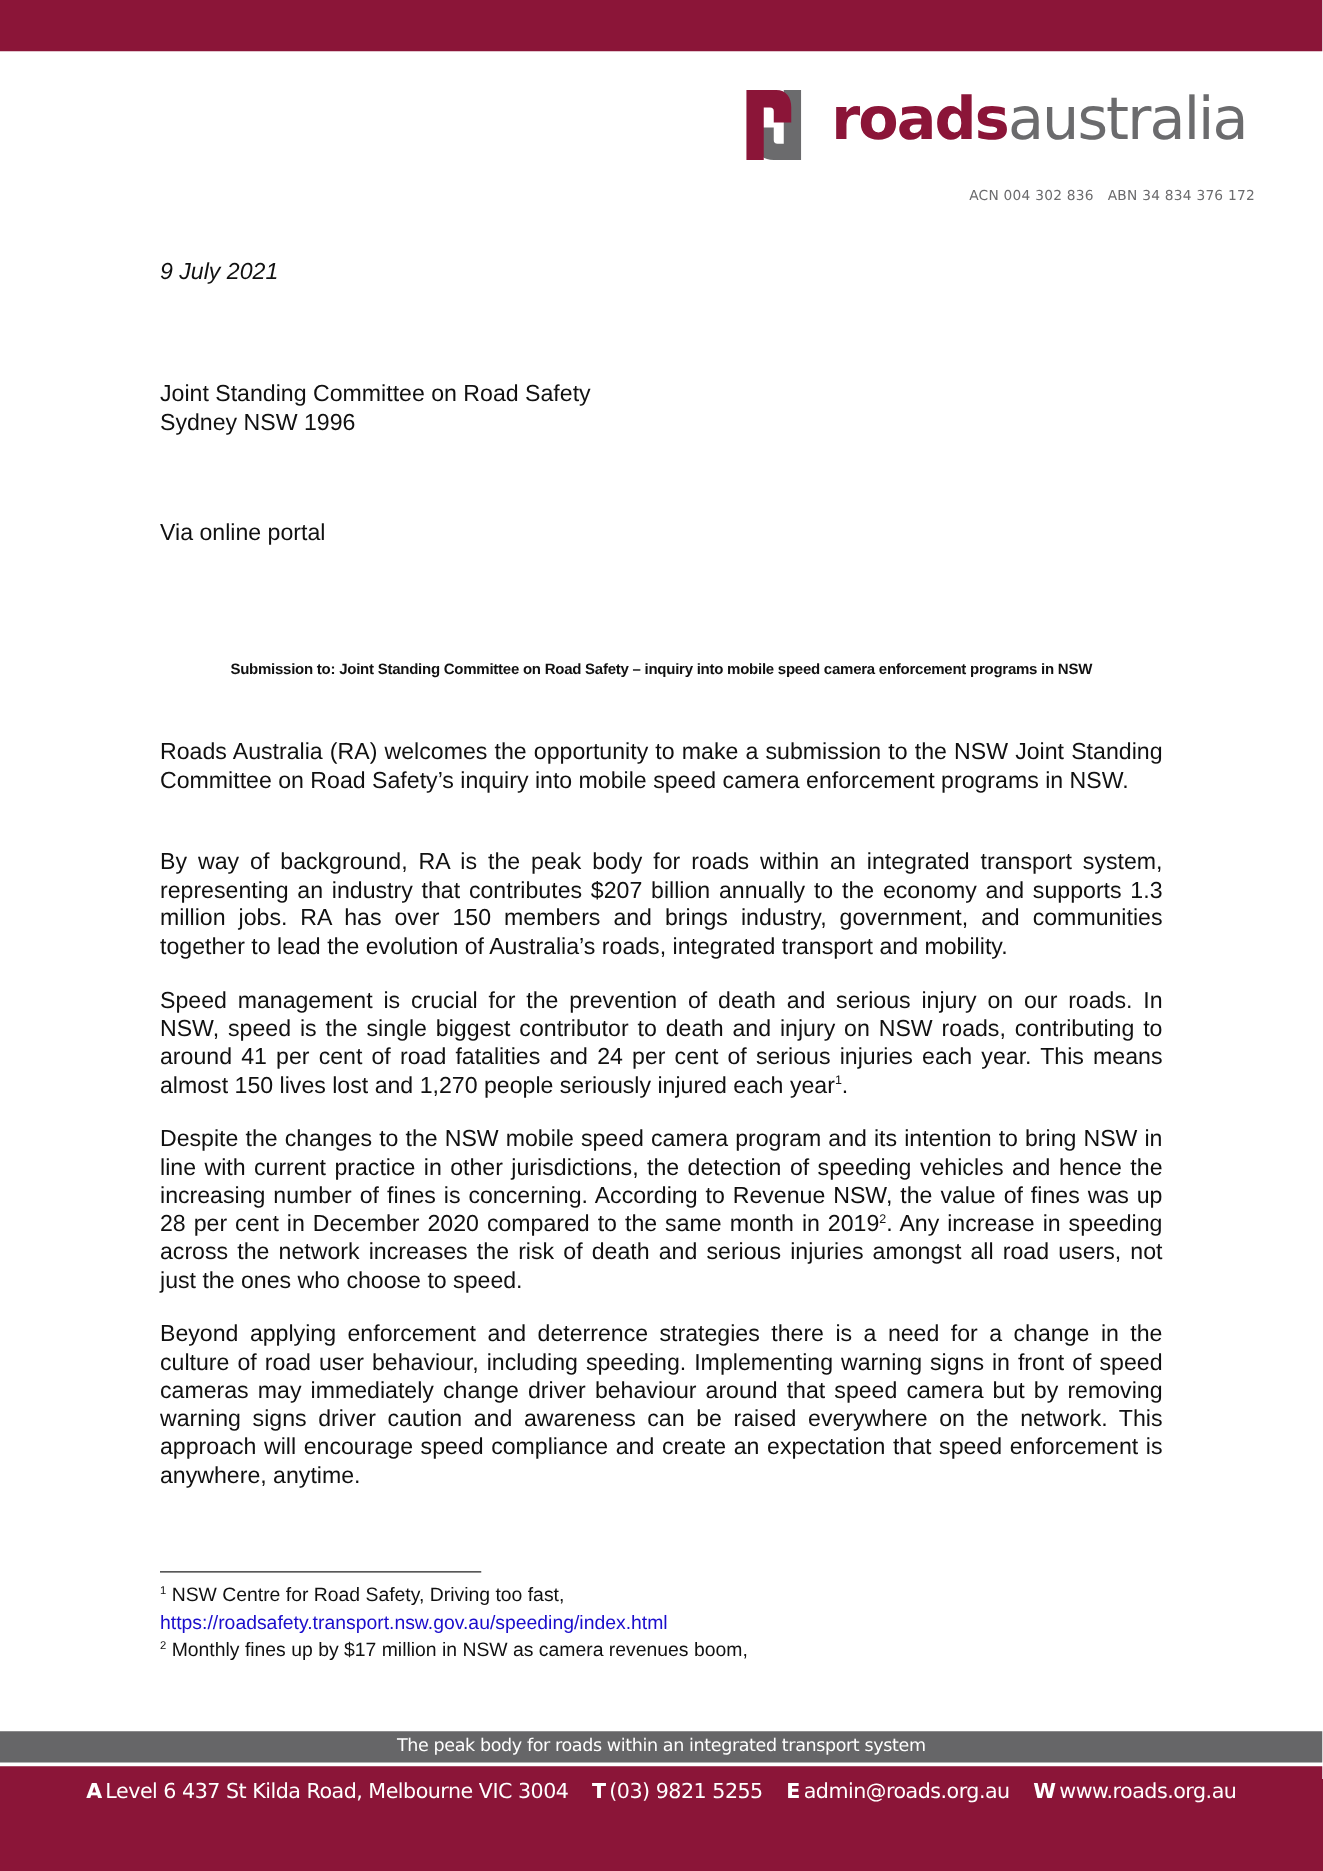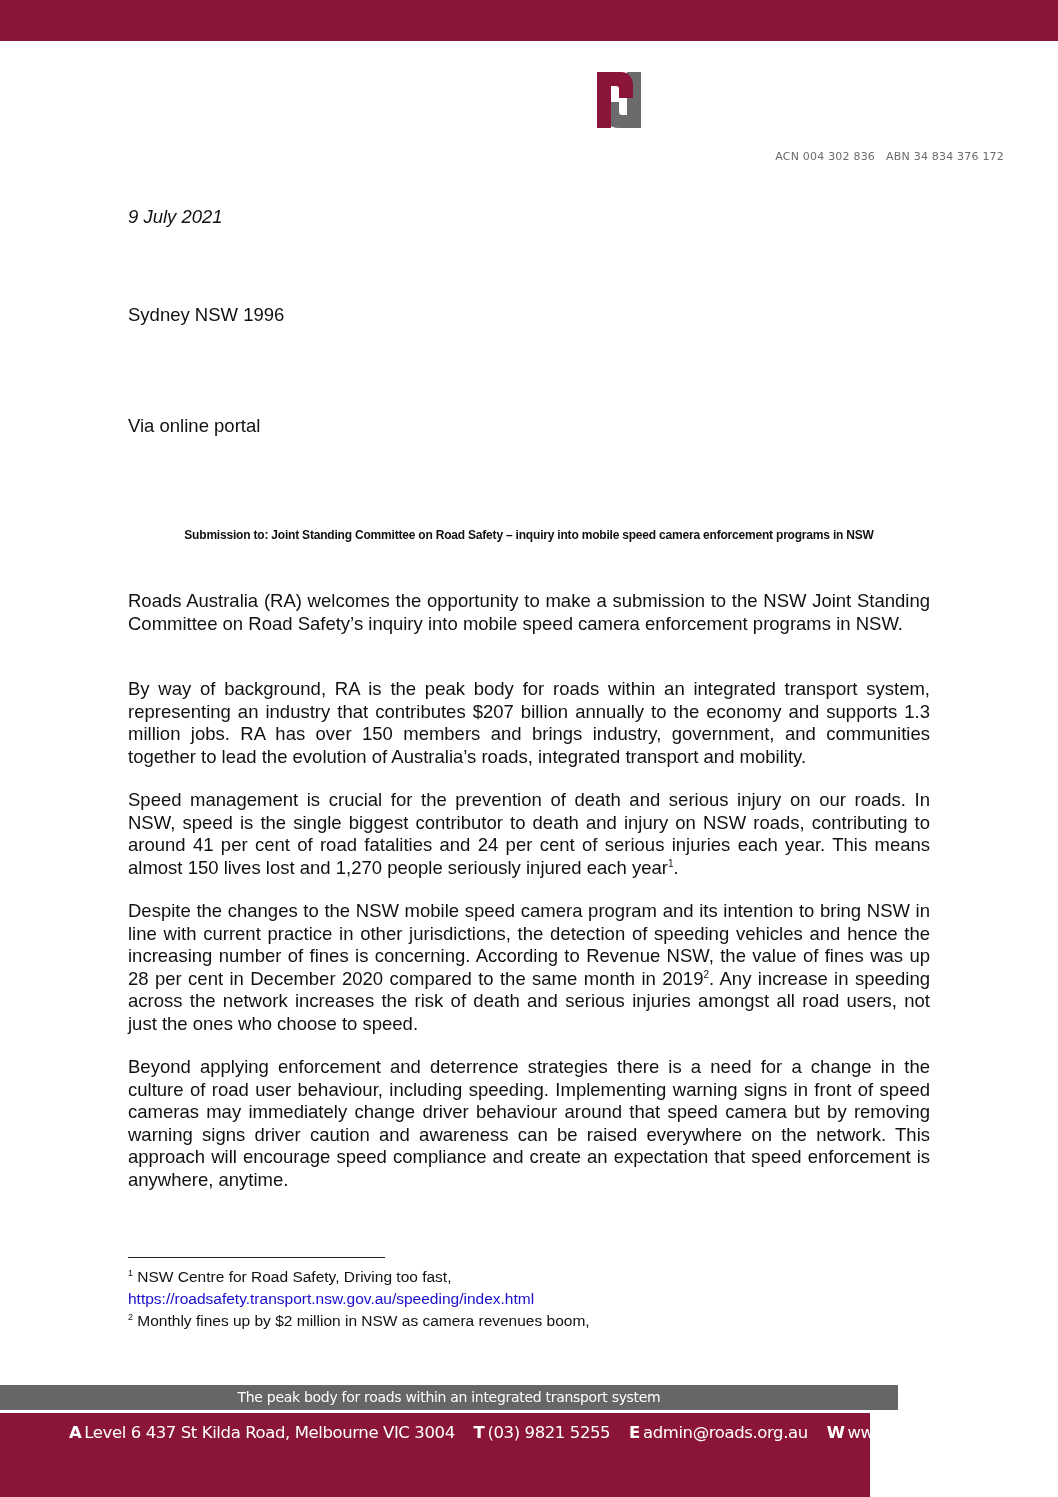--- a/index.html
+++ b/index.html
@@ -26,44 +26,48 @@
     .p3 { top: 769px; }
     .p4 { top: 880px; }
     .p5 { top: 1036px; }
     sup { font-size: 10px; line-height: 0; vertical-align: 7px; }
 
     .footnote-rule { position: absolute; left: 128px; top: 1257px; width: 257px; height: 1px; background: #222222; }
     .footnotes { position: absolute; left: 128px; top: 1266px; width: 802px; font-size: 15.5px; line-height: 22.2px; }
     .footnotes sup { font-size: 9px; vertical-align: 6px; }
     .fn-link { color: #1a0dcc; display: block; }
 
-    .footer-tagline { position: absolute; left: 0; top: 1385px; width: 898px; height: 25px; background: #666668; color: #ffffff; text-align: center; font-family: "DejaVu Sans", sans-serif; font-size: 14px; line-height: 25px; letter-spacing: -0.3px; }
-    .footer-bar { position: absolute; left: 0; top: 1413px; width: 870px; height: 84px; background: #8b1538; }
+    .footer-tagline { position: absolute; left: 0; top: 1385px; width: 1058px; height: 25px; background: #666668; color: #ffffff; text-align: center; font-family: "DejaVu Sans", sans-serif; font-size: 14px; line-height: 25px; letter-spacing: -0.3px; }
+    .footer-bar { position: absolute; left: 0; top: 1413px; width: 1058px; height: 84px; background: #8b1538; }
     .footer-contact { position: absolute; left: 0; top: 10px; width: 1058px; text-align: center; color: #ffffff; font-family: "DejaVu Sans", sans-serif; font-size: 16.5px; letter-spacing: -0.4px; white-space: nowrap; }
     .footer-contact .lbl { font-weight: bold; margin-right: 3px; }
     .footer-contact .gap { display: inline-block; width: 14px; }
   </style>
 </head>
 <body>
 
 <div class="top-bar"></div>
 
 <div class="logo">
   <svg class="logo-mark" viewBox="0 0 44 56" width="44" height="56">
 
     <path d="M30 0 H44 V56 H22 C12 56 8 50 8 42 V30 H22 V40 C22 42 23 43 25 43 H30 Z" fill="#6b6b6d"></path>
 
     <path d="M0 0 H24 C32 0 36 6 36 14 V26 H22 V17 C22 15 21 14 19 14 H14 V56 H0 Z" fill="#8b1538"></path>
   </svg>
+  <div class="logo-word">
+    <span class="logo-roads">roads</span><span class="logo-australia">australia</span>
+  </div>
   <div class="logo-reg" style="white-space: pre;">ACN 004 302 836   ABN 34 834 376 172</div>
 </div>
 
 <div class="text date">9 July 2021</div>
 
 <div class="text address">
+  <div>Joint Standing Committee on Road Safety</div>
   <div>Sydney NSW 1996</div>
 </div>
 
 <div class="text via">Via online portal</div>
 
 <div class="text heading">Submission to: Joint Standing Committee on Road Safety – inquiry into mobile speed camera enforcement programs in NSW</div>
 
 <p class="text para p1"><span>Roads Australia (RA) welcomes the opportunity to make a submission to the NSW Joint Standing Committee on Road Safety’s inquiry into mobile speed camera enforcement programs in NSW.</span></p>
 <p class="text para p2"><span>By way of background, RA is the peak body for roads within an integrated transport system, representing an industry that contributes $207 billion annually to the economy and supports 1.3 million jobs. RA has over 150 members and brings industry, government, and communities together to lead the evolution of Australia’s roads, integrated transport and mobility.</span></p>
 <p class="text para p3"><span>Speed management is crucial for the prevention of death and serious injury on our roads. In NSW, speed is the single biggest contributor to death and injury on NSW roads, contributing to around 41 per cent of road fatalities and 24 per cent of serious injuries each year. This means almost 150 lives lost and 1,270 people seriously injured each year</span><sup>1</sup><span>.</span></p>
@@ -73,21 +77,21 @@
 <div class="footnote-rule"></div>
 
 <div class="footnotes">
   <div>
     <sup>1</sup>
     <span>NSW Centre for Road Safety, Driving too fast,</span>
     <a class="fn-link">https://roadsafety.transport.nsw.gov.au/speeding/index.html</a>
   </div>
   <div>
     <sup>2</sup>
-    <span>Monthly fines up by $2 million in NSW as camera revenues boom,</span>
+    <span>Monthly fines up by $17 million in NSW as camera revenues boom,</span>
   </div>
 </div>
 
 <div class="footer-tagline">The peak body for roads within an integrated transport system</div>
 
 <div class="footer-bar">
   <div class="footer-contact">
     <span class="lbl">A</span><span>Level 6 437 St Kilda Road, Melbourne VIC 3004</span><span class="gap"></span>
     <span class="lbl">T</span><span>(03) 9821 5255</span><span class="gap"></span>
     <span class="lbl">E</span><span>admin@roads.org.au</span><span class="gap"></span>

